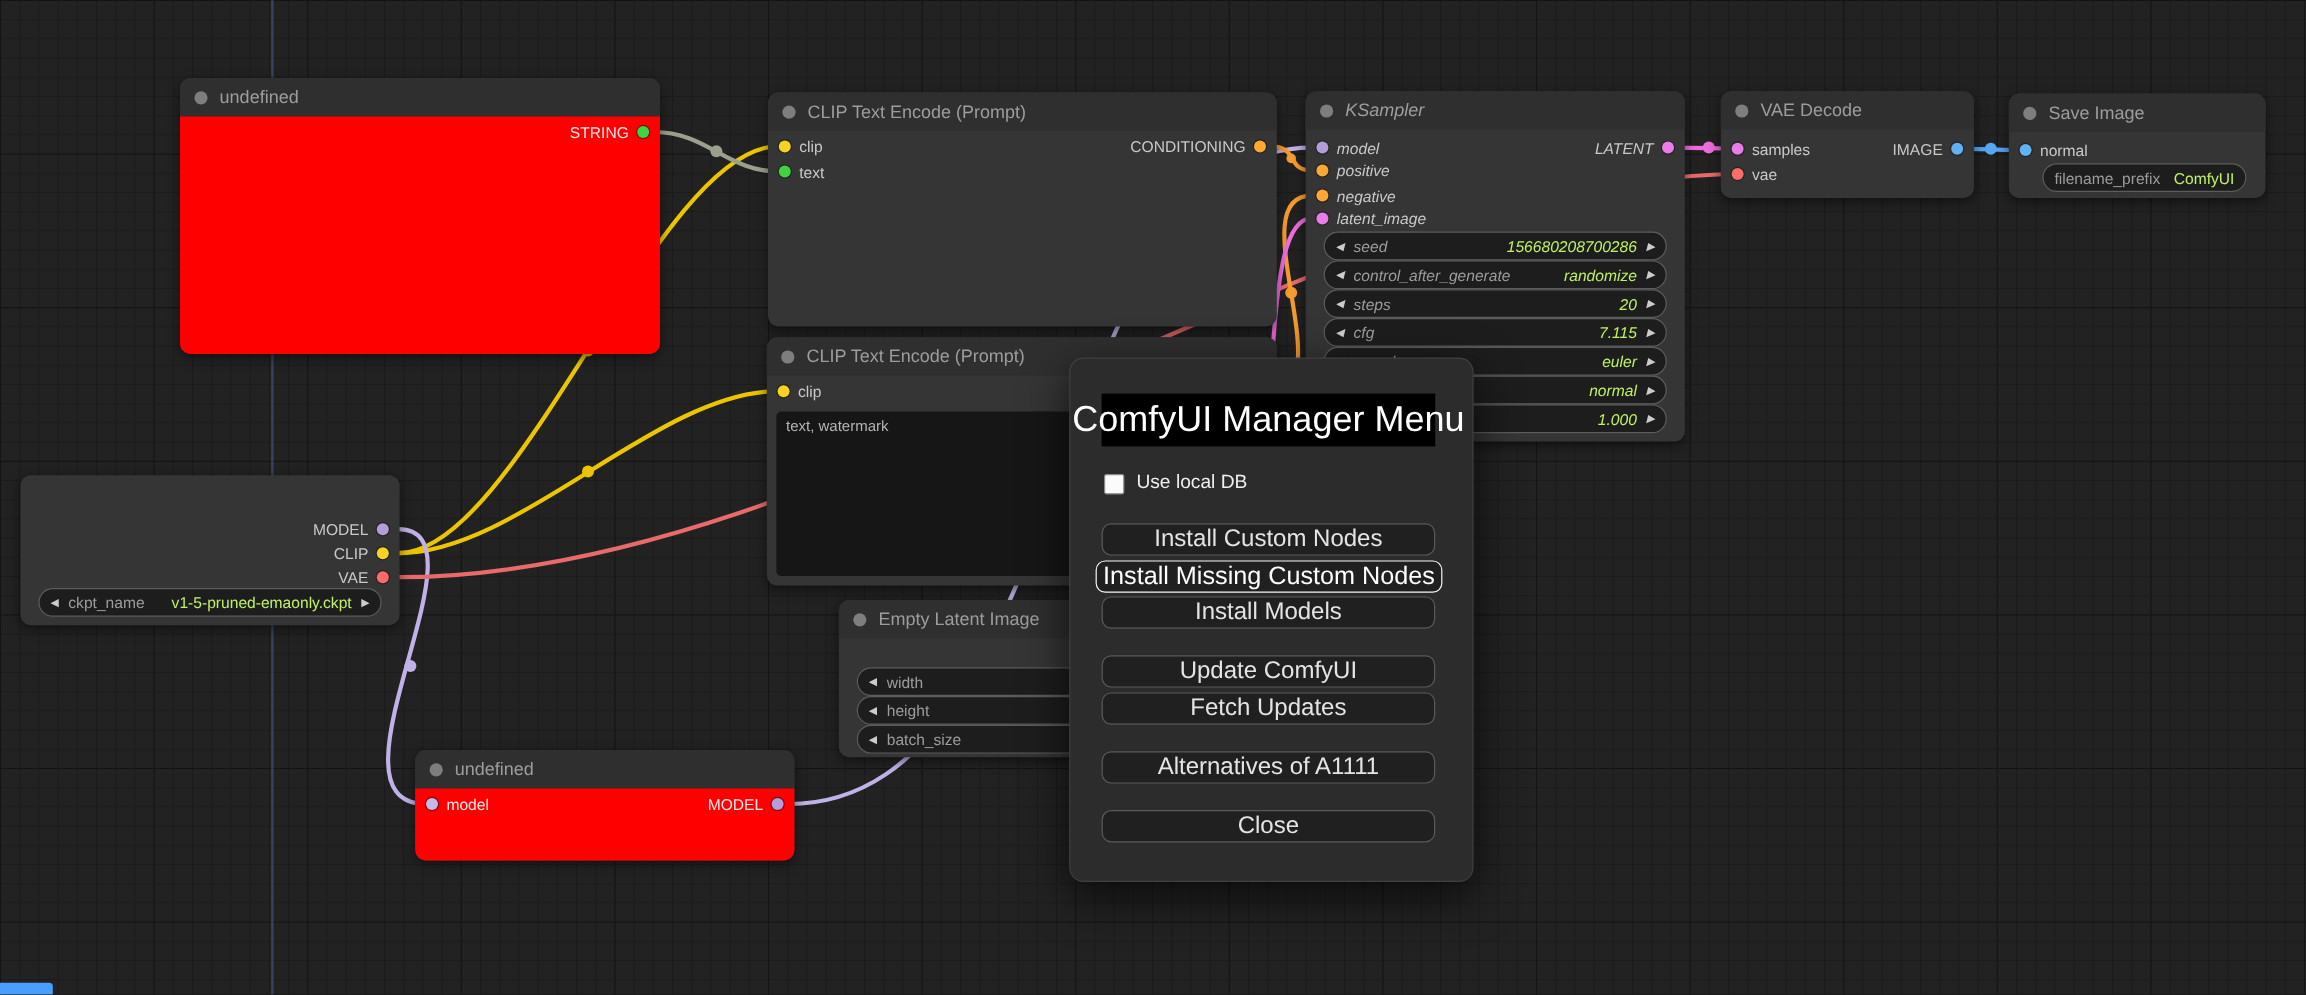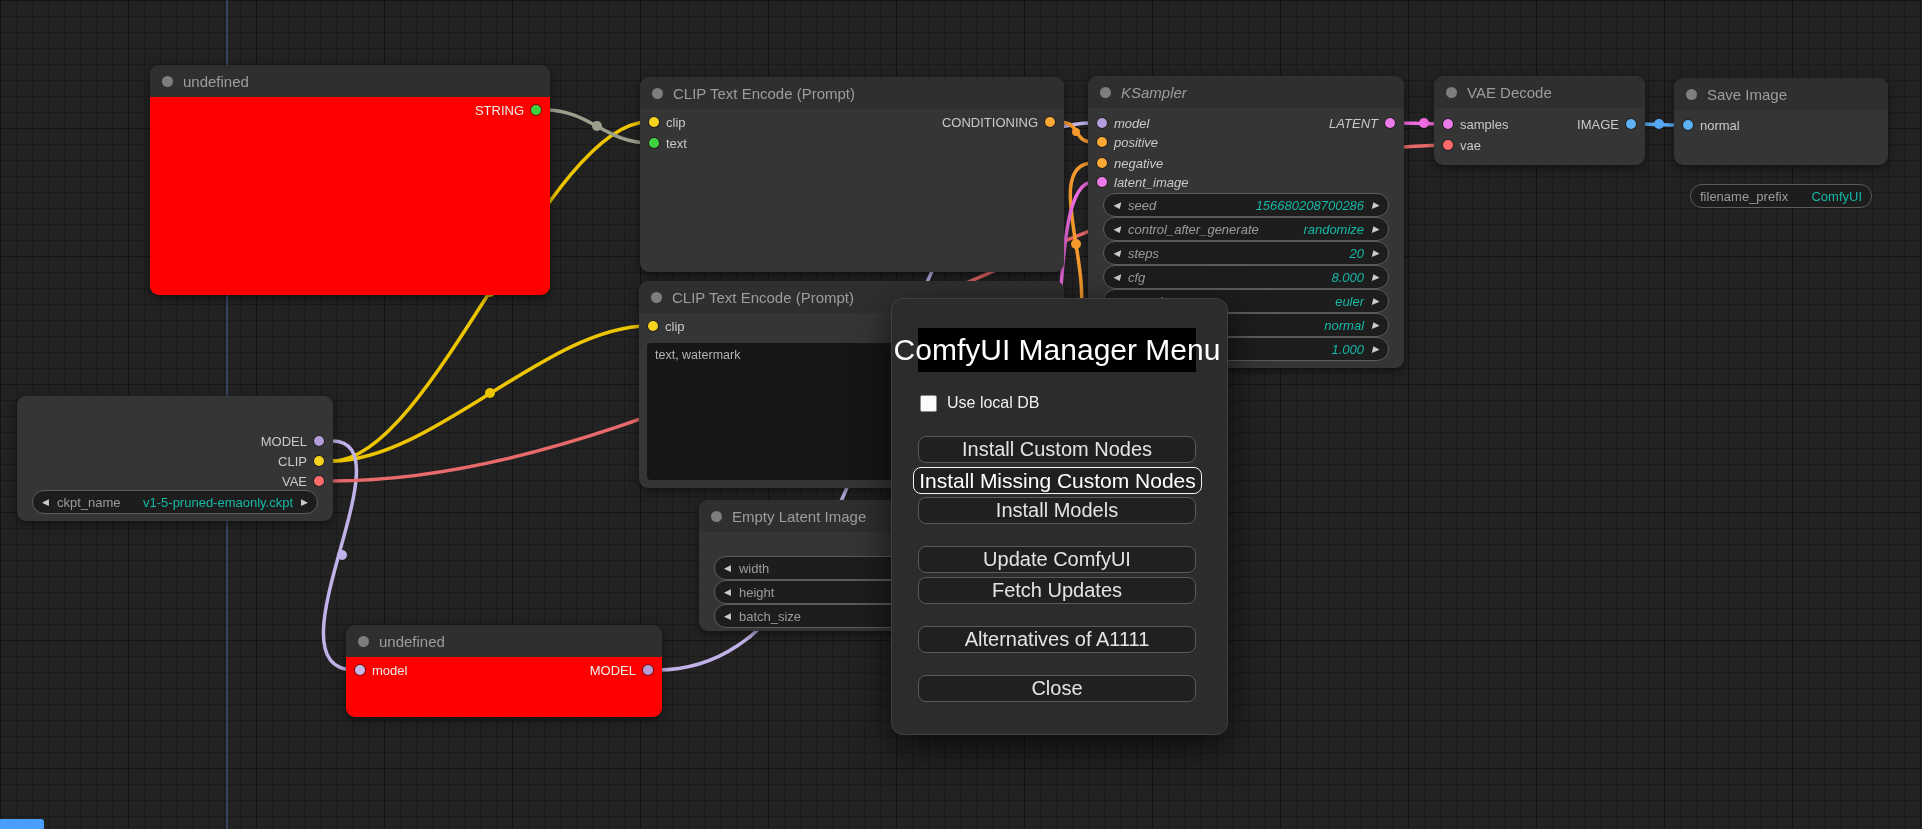--- a/index.html
+++ b/index.html
@@ -22,21 +22,21 @@
           padding:0 12px;color:#9d9d9d;font-size:15px;gap:10px;}
   .tdot{width:11px;height:11px;border-radius:50%;background:#7e7e7e;flex:0 0 auto;}
   .nbody{position:absolute;left:0;right:0;top:32px;bottom:0;border-radius:0 0 9px 9px;}
   .node.error .nbody{background:#ff0000;}
   .slot{position:absolute;display:flex;align-items:center;gap:7px;height:18px;color:#c9c9c9;font-size:13px;left:9px;z-index:2;}
   .slot.out{left:auto;right:9px;flex-direction:row-reverse;}
   .slot.onred{color:#ececec;}
   .sdot{width:10px;height:10px;border-radius:50%;box-shadow:0 0 0 1px rgba(20,20,20,.55);flex:0 0 auto;}
   .widget{position:absolute;left:15px;right:15px;height:22px;background:#1d1d1d;border:1px solid #5c5c5c;
           border-radius:12px;display:flex;align-items:center;padding:0 9px;font-size:13px;color:#9c9c9c;gap:8px;z-index:2;}
-  .wval{margin-left:auto;color:#14b8a6;white-space:nowrap;}
+  .wval{margin-left:auto;color:#bef264;white-space:nowrap;}
   .warr{font-size:9px;color:#cccccc;flex:0 0 auto;}
   .ta{position:absolute;left:8px;right:8px;background:#161616;border-radius:4px;color:#b4b4b4;
       font-size:12.5px;padding:5px 8px;line-height:1.25;z-index:2;}
 
   #mgr{position:absolute;left:891px;top:298px;width:335px;height:435px;background:#2c2c2c;
        border:1px solid #404040;border-radius:12px;box-shadow:0 12px 38px rgba(0,0,0,.68);z-index:30;}
   .mtitle{position:absolute;left:26px;top:29px;width:278px;height:44px;background:#000;color:#fff;
           font-size:30px;display:flex;align-items:center;justify-content:center;white-space:nowrap;}
   .mcheckrow{position:absolute;left:28px;top:95px;display:flex;align-items:center;gap:10px;color:#efefef;font-size:16px;}
   .mcheck{width:15px;height:15px;background:#fbfbfb;border:1px solid #8a8a8a;border-radius:2px;}
@@ -161,21 +161,21 @@
     </div>
     <div class="widget" style="top:165px;">
       <span class="warr">◀</span>
       <span>steps</span>
       <span class="wval">20</span>
       <span class="warr">▶</span>
     </div>
     <div class="widget" style="top:189px;">
       <span class="warr">◀</span>
       <span>cfg</span>
-      <span class="wval">8.000</span>
+      <span class="wval">7.115</span>
       <span class="warr">▶</span>
     </div>
     <div class="widget" style="top:213px;">
       <span class="warr">◀</span>
       <span>sampler_name</span>
       <span class="wval">euler</span>
       <span class="warr">▶</span>
     </div>
     <div class="widget" style="top:237px;">
       <span class="warr">◀</span>
@@ -214,21 +214,21 @@
   <div class="node" style="left:1674px;top:78px;width:214px;height:87px;">
     <div class="ntitle">
       <span class="tdot"></span>
       <span>Save Image</span>
     </div>
     <div class="nbody"></div>
     <div class="slot" style="top:38px;">
       <span class="sdot" style="background:#5fb2f5;"></span>
       <span>normal</span>
     </div>
-    <div class="widget" style="top:58px;left:16px;right:16px;margin-top:48px;">
+    <div class="widget" style="top:58px;left:28px;right:16px;">
       <span>filename_prefix</span>
       <span class="wval">ComfyUI</span>
     </div>
   </div>
 
   <div class="node" style="left:17px;top:396px;width:316px;height:125px;">
     <div class="nbody"></div>
     <div class="slot out" style="top:36px;">
       <span class="sdot" style="background:#b39ddb;"></span>
       <span>MODEL</span>

